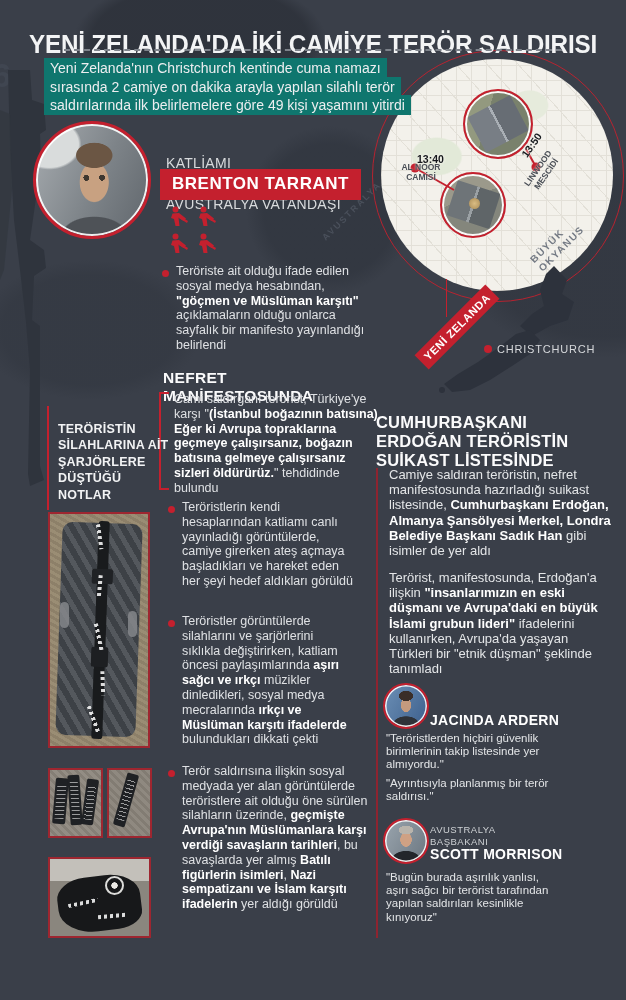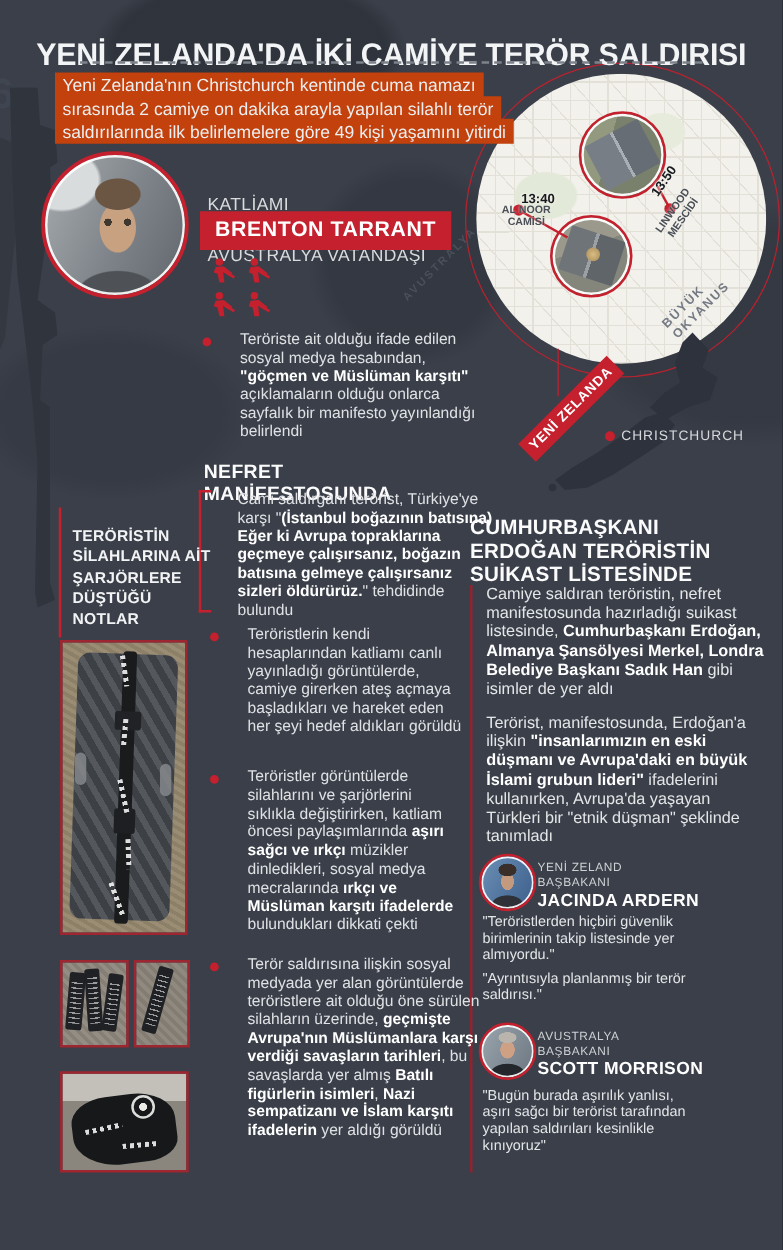--- a/index.html
+++ b/index.html
@@ -19,21 +19,21 @@
   .bg-label{position:absolute;left:312px;top:206px;transform:rotate(-45deg);color:#4a505b;
     font-size:9px;font-weight:bold;letter-spacing:2px;z-index:0;}
   .rifle-sil{position:absolute;left:0;top:70px;z-index:0;}
 
   
   .title{position:absolute;top:13px;left:0;width:626px;text-align:center;z-index:3;
     font-size:25px;font-weight:bold;color:#f3f4f5;letter-spacing:-0.2px;transform:scaleX(.97);}
   .dashes{position:absolute;top:49px;left:64px;width:498px;height:0;border-top:2px dashed #7e838b;z-index:3;}
   .intro{position:absolute;top:59px;left:44px;width:398px;z-index:3;
     font-size:14px;line-height:18.5px;color:#edeef0;}
-  .intro .hl{background:#c2410c;padding:2px 6px;-webkit-box-decoration-break:clone;box-decoration-break:clone;}
+  .intro .hl{background:#0f766e;padding:2px 6px;-webkit-box-decoration-break:clone;box-decoration-break:clone;}
 
   
   .suspect-photo{position:absolute;left:33px;top:121px;width:112px;height:112px;border-radius:50%;
     border:3px solid #c4202e;box-shadow:inset 0 0 0 2px rgba(255,255,255,.9);z-index:3;
     background:
       radial-gradient(26px 18px at 52% 28%, #6b5644 0 68%, transparent 72%),
       radial-gradient(3px 3px at 45% 48%, #3e3730 98%, transparent),
       radial-gradient(3px 3px at 59% 48%, #3e3730 98%, transparent),
       radial-gradient(22px 30px at 52% 52%, #c8a181 0 64%, transparent 68%),
       radial-gradient(44px 26px at 52% 100%, #4e5257 0 72%, transparent 76%),
@@ -87,21 +87,21 @@
   .nz-connector{position:absolute;left:446px;top:279px;height:38px;border-left:1.5px solid #c4202e;z-index:2;}
   .nz-tag{position:absolute;left:407px;top:317px;width:100px;height:20px;background:#c4202e;z-index:4;
     transform:rotate(-45deg);display:flex;align-items:center;justify-content:center;
     font-size:11px;font-weight:bold;letter-spacing:.6px;color:#fff;}
   .nz-map{position:absolute;left:432px;top:262px;z-index:1;}
   .city-dot{position:absolute;left:484px;top:345px;width:8px;height:8px;border-radius:50%;background:#c4202e;z-index:3;}
   .city-label{position:absolute;left:497px;top:343px;font-size:11px;letter-spacing:.8px;color:#d6d8db;z-index:3;}
 
   
   .dot{position:absolute;width:7px;height:7px;border-radius:50%;background:#c4202e;z-index:3;}
-  .body-txt{position:absolute;z-index:3;font-size:12.5px;line-height:14.8px;color:#dfe1e4;margin-left:16px;}
+  .body-txt{position:absolute;z-index:3;font-size:12.5px;line-height:14.8px;color:#dfe1e4;}
   .nefret-h{position:absolute;left:163px;top:356px;width:175px;z-index:3;
     font-size:15.5px;line-height:18.5px;font-weight:bold;letter-spacing:.3px;color:#fbfbfc;}
   .bracket{position:absolute;left:159px;top:392px;width:8px;height:94px;z-index:3;
     border-left:2px solid #c4202e;border-top:2px solid #c4202e;border-bottom:2px solid #c4202e;}
 
   
   .sidebar-line{position:absolute;left:47px;top:406px;height:104px;border-left:2px solid #c4202e;z-index:3;}
   .sidebar-h{position:absolute;left:58px;top:408px;width:114px;z-index:3;
     font-size:12.5px;line-height:16.5px;font-weight:bold;letter-spacing:.2px;color:#f2f3f4;}
   .photo{position:absolute;border:2px solid #9e2630;box-sizing:border-box;overflow:hidden;z-index:3;}
@@ -288,21 +288,20 @@
     <i class="note n1"></i>
     <i class="note n2"></i>
   </div>
 
   <h2 class="hitlist-h">CUMHURBAŞKANI ERDOĞAN TERÖRİSTİN SUİKAST LİSTESİNDE</h2>
   <div class="right-line"></div>
   <p class="para" style="top:570px;"><span>Terörist, manifestosunda, Erdoğan'a ilişkin </span><span class="b">"insanlarımızın en eski düşmanı ve Avrupa'daki en büyük İslami grubun lideri"</span><span> ifadelerini kullanırken, Avrupa'da yaşayan Türkleri bir "etnik düşman" şeklinde tanımladı</span></p>
   <p class="para" style="top:467px;"><span>Camiye saldıran teröristin, nefret manifestosunda hazırladığı suikast listesinde, </span><span class="b">Cumhurbaşkanı Erdoğan, Almanya Şansölyesi Merkel, Londra Belediye Başkanı Sadık Han</span><span> gibi isimler de yer aldı</span></p>
 
   <div class="leader-photo jacinda"></div>
-  <div class="leader-role" style="top:689px;">YENİ ZELAND BAŞBAKANI</div>
   <div class="leader-name" style="top:712px;">JACINDA ARDERN</div>
   <p class="quote" style="top:732px;">"Teröristlerden hiçbiri güvenlik birimlerinin takip listesinde yer almıyordu."</p>
   <p class="quote" style="top:777px;">"Ayrıntısıyla planlanmış bir terör saldırısı."</p>
 
   <div class="leader-photo scott"></div>
   <div class="leader-role" style="top:824px;">AVUSTRALYA BAŞBAKANI</div>
   <div class="leader-name" style="top:846px;">SCOTT MORRISON</div>
   <p class="quote" style="top:871px;">"Bugün burada aşırılık yanlısı, aşırı sağcı bir terörist tarafından yapılan saldırıları kesinlikle kınıyoruz"</p>
 
 

